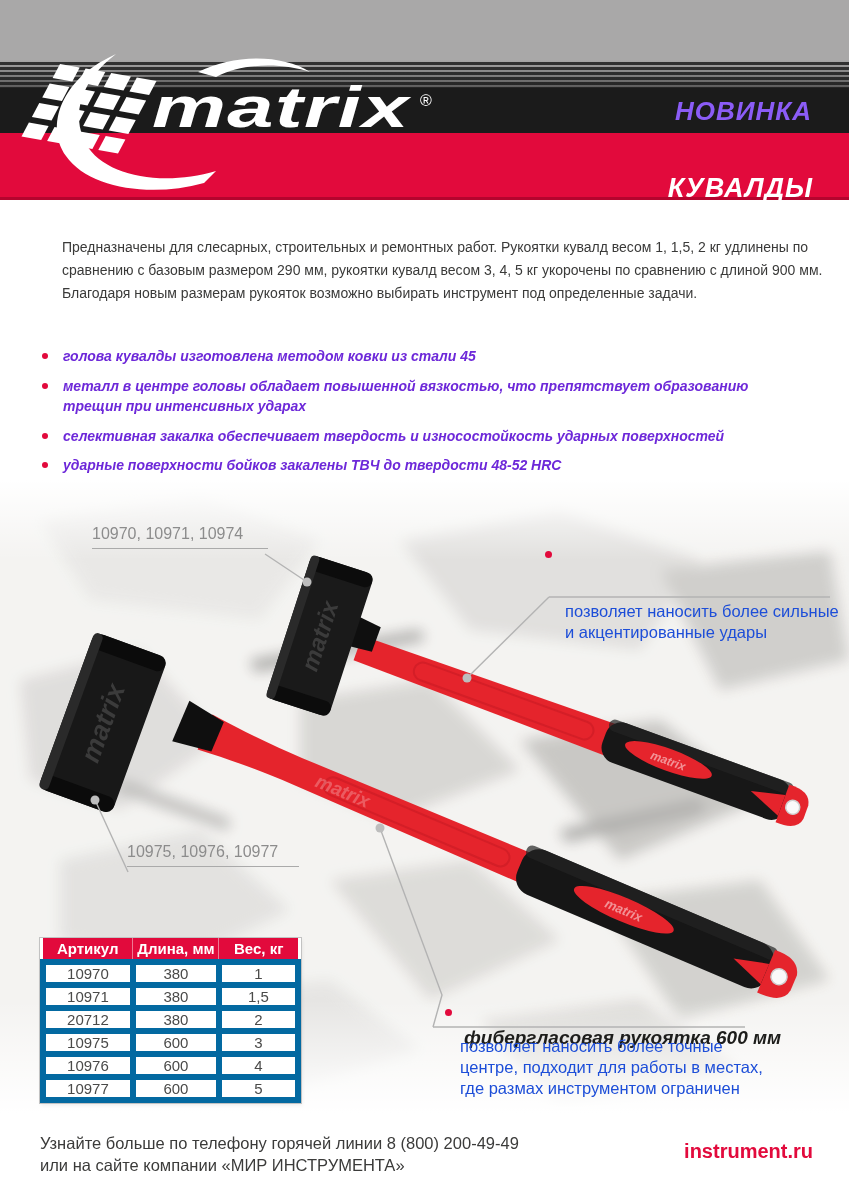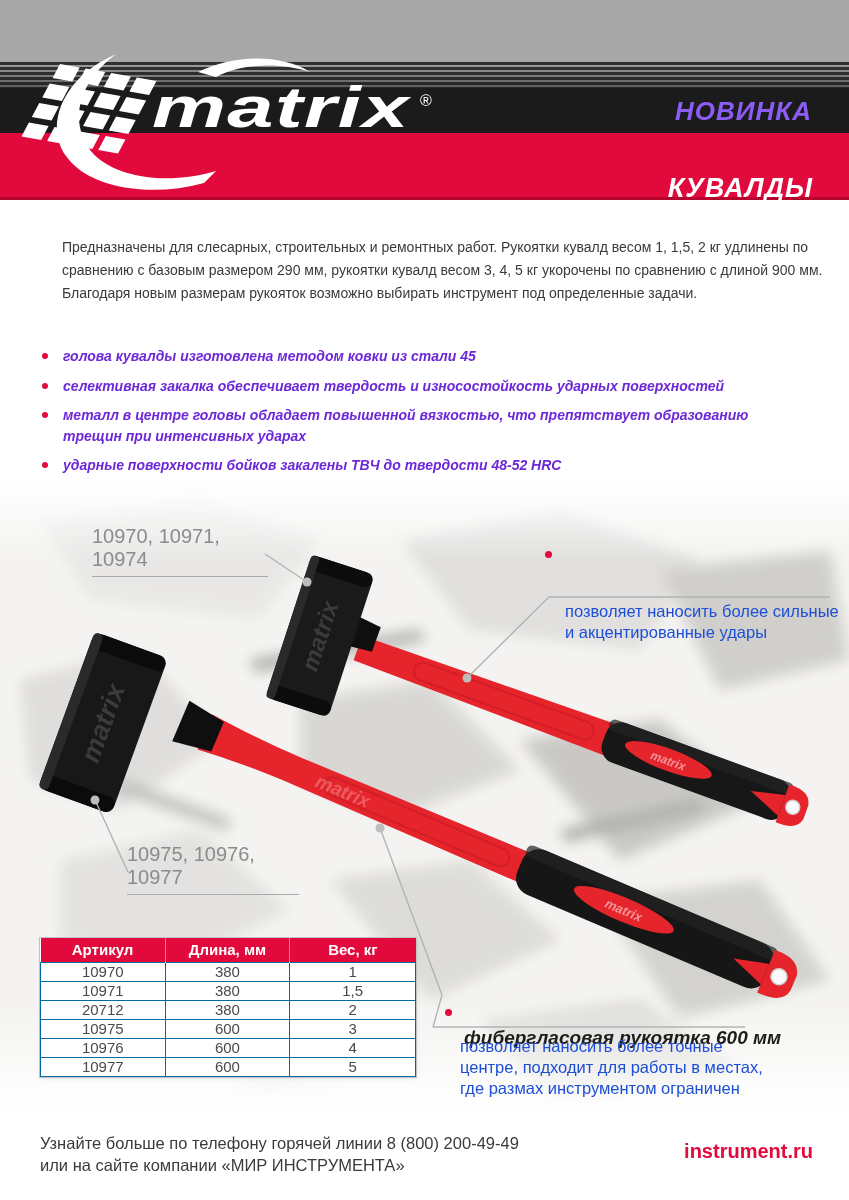--- a/index.html
+++ b/index.html
@@ -26,34 +26,34 @@
   
   .intro{position:absolute;left:40px;top:236px;width:780px;font-size:14px;line-height:23px;color:var(--text-dark);margin-left:22px;}
   .features{position:absolute;left:40px;top:346px;width:770px;list-style:none;}
   .features li{position:relative;padding-left:23px;margin-bottom:9px;font-size:14px;line-height:20.5px;
     font-weight:bold;font-style:italic;color:#6d28d9;}
   .features .bullet{position:absolute;left:2px;top:7px;width:6px;height:6px;border-radius:50%;background:var(--brand-red);}
 
   
   .scene{position:absolute;left:0;top:480px;width:849px;height:633px;background:#f4f3f1;}
   .scene svg{position:absolute;left:0;top:0;}
-  .art-label{position:absolute;font-size:20px;color:var(--label-gray);padding-bottom:5px;border-bottom:1.5px solid #aaa;}
+  .art-label{position:absolute;font-size:16px;color:var(--label-gray);padding-bottom:5px;border-bottom:1.5px solid #aaa;}
   .lbl-top{left:92px;top:525px;width:176px;}
   .lbl-bottom{left:127px;top:843px;width:172px;}
   .co-bullet{position:absolute;width:7px;height:7px;border-radius:50%;background:var(--brand-red);}
   .co-title{position:absolute;font-size:19px;line-height:23px;font-weight:bold;font-style:italic;color:#1d1d1b;}
   .co-desc{position:absolute;font-size:16.5px;line-height:21px;color:#1d4ed8;}
 
   
-  table.spec{position:absolute;left:40px;top:938px;width:376px;border-collapse:collapse;background:#fff;
+  table.spec{position:absolute;left:40px;top:938px;width:261px;border-collapse:collapse;background:#fff;
     box-shadow:0 0 0 1px #c2c2c2, 1px 2px 4px rgba(0,0,0,.08);}
   table.spec th{background:var(--brand-red);color:#fff;font-size:15px;font-weight:bold;height:24px;
     border-left:1px solid rgba(255,255,255,.45);}
   table.spec th:first-child{border-left:none;}
-  table.spec td{height:19px;font-size:15px;color:#4a4a49;text-align:center;border:1px solid #0369a1;padding:0;}
+  table.spec td{height:19px;font-size:15px;color:#4a4a49;text-align:center;border:6px solid #0369a1;padding:0;}
   table.spec col.c1{width:107px;} table.spec col.c2{width:107px;} table.spec col.c3{width:108px;}
 
   
   .footer-text{position:absolute;left:40px;top:1132px;font-size:16.5px;line-height:22px;color:#3b3b3a;}
   .site{position:absolute;right:36px;top:1140px;font-size:20px;font-weight:bold;color:var(--brand-red);text-decoration:none;} .f-handle{fill:var(--handle-red);}
   .s-line{stroke:#b3b3b3;stroke-width:1.4;fill:none;} .dot{fill:#bdbdbd;}
 </style>
 </head>
 <body>
 
@@ -99,25 +99,25 @@
   <div class="intro">Предназначены для слесарных, строительных и ремонтных работ. Рукоятки кувалд весом 1, 1,5, 2 кг удлинены по сравнению с базовым размером 290 мм, рукоятки кувалд весом 3, 4, 5 кг укорочены по сравнению с длиной 900 мм. Благодаря новым размерам рукояток возможно выбирать инструмент под определенные задачи.</div>
 
   <ul class="features">
 
   <li>
       <span class="bullet"></span>
       <span>голова кувалды изготовлена методом ковки из стали 45</span>
     </li>
       <li>
       <span class="bullet"></span>
+      <span>металл в центре головы обладает повышенной вязкостью, что препятствует образованию трещин при интенсивных ударах</span>
+    </li>
+      <li>
+      <span class="bullet"></span>
       <span>селективная закалка обеспечивает твердость и износостойкость ударных поверхностей</span>
-    </li>
-      <li>
-      <span class="bullet"></span>
-      <span>металл в центре головы обладает повышенной вязкостью, что препятствует образованию трещин при интенсивных ударах</span>
     </li>
       <li>
       <span class="bullet"></span>
       <span>ударные поверхности бойков закалены ТВЧ до твердости 48-52 HRC</span>
     </li>
     </ul>
 
   <div class="scene">
     <svg width="849" height="633" viewBox="0 0 849 633">
       <defs>

